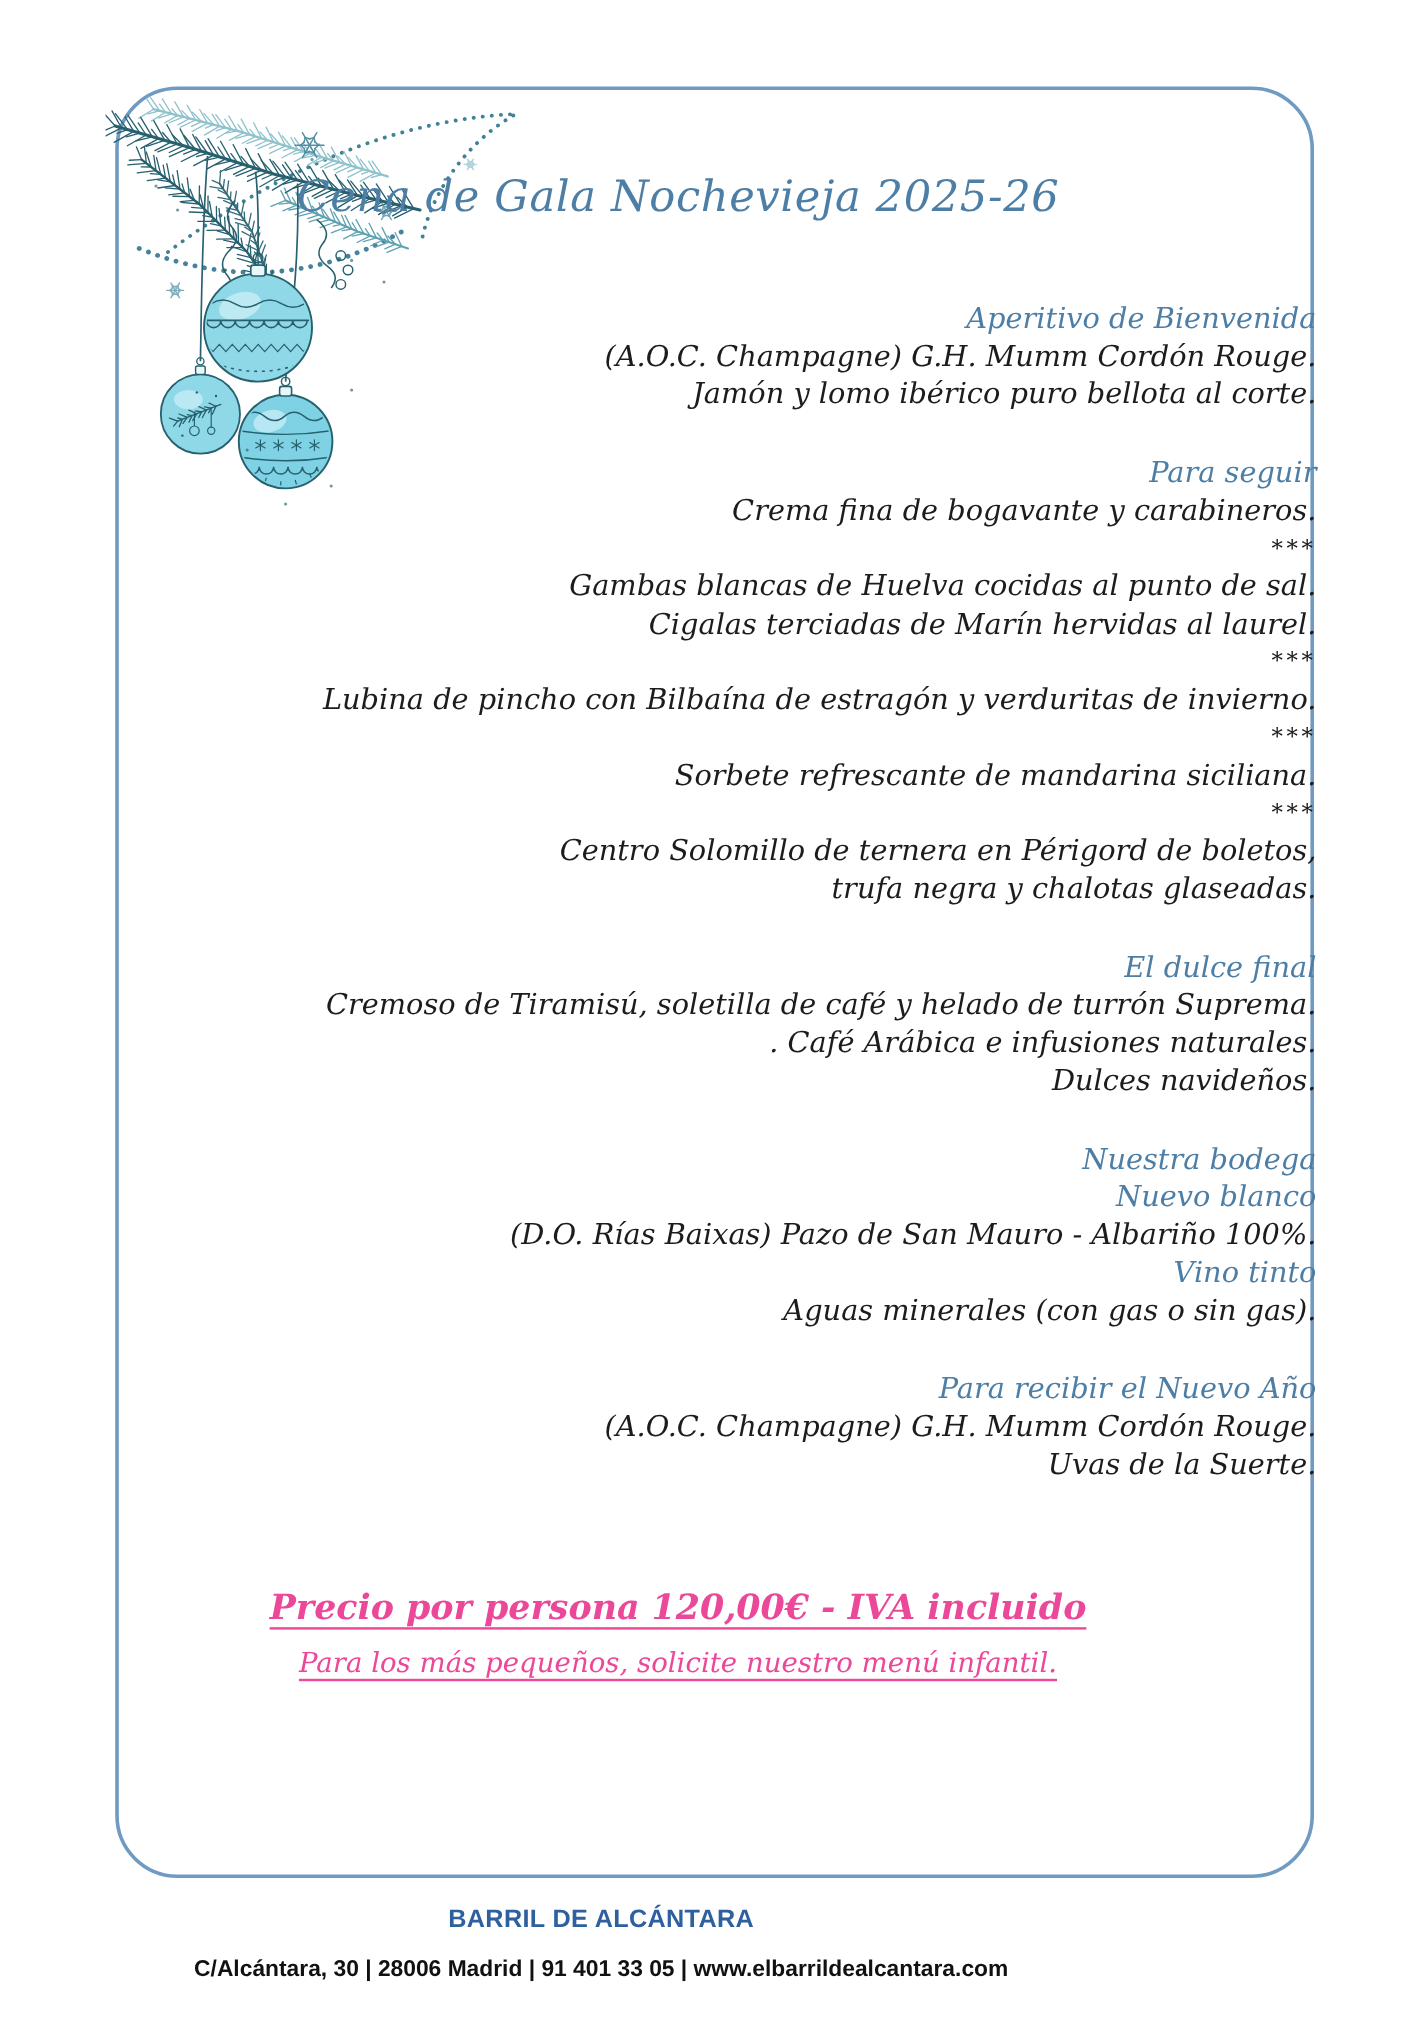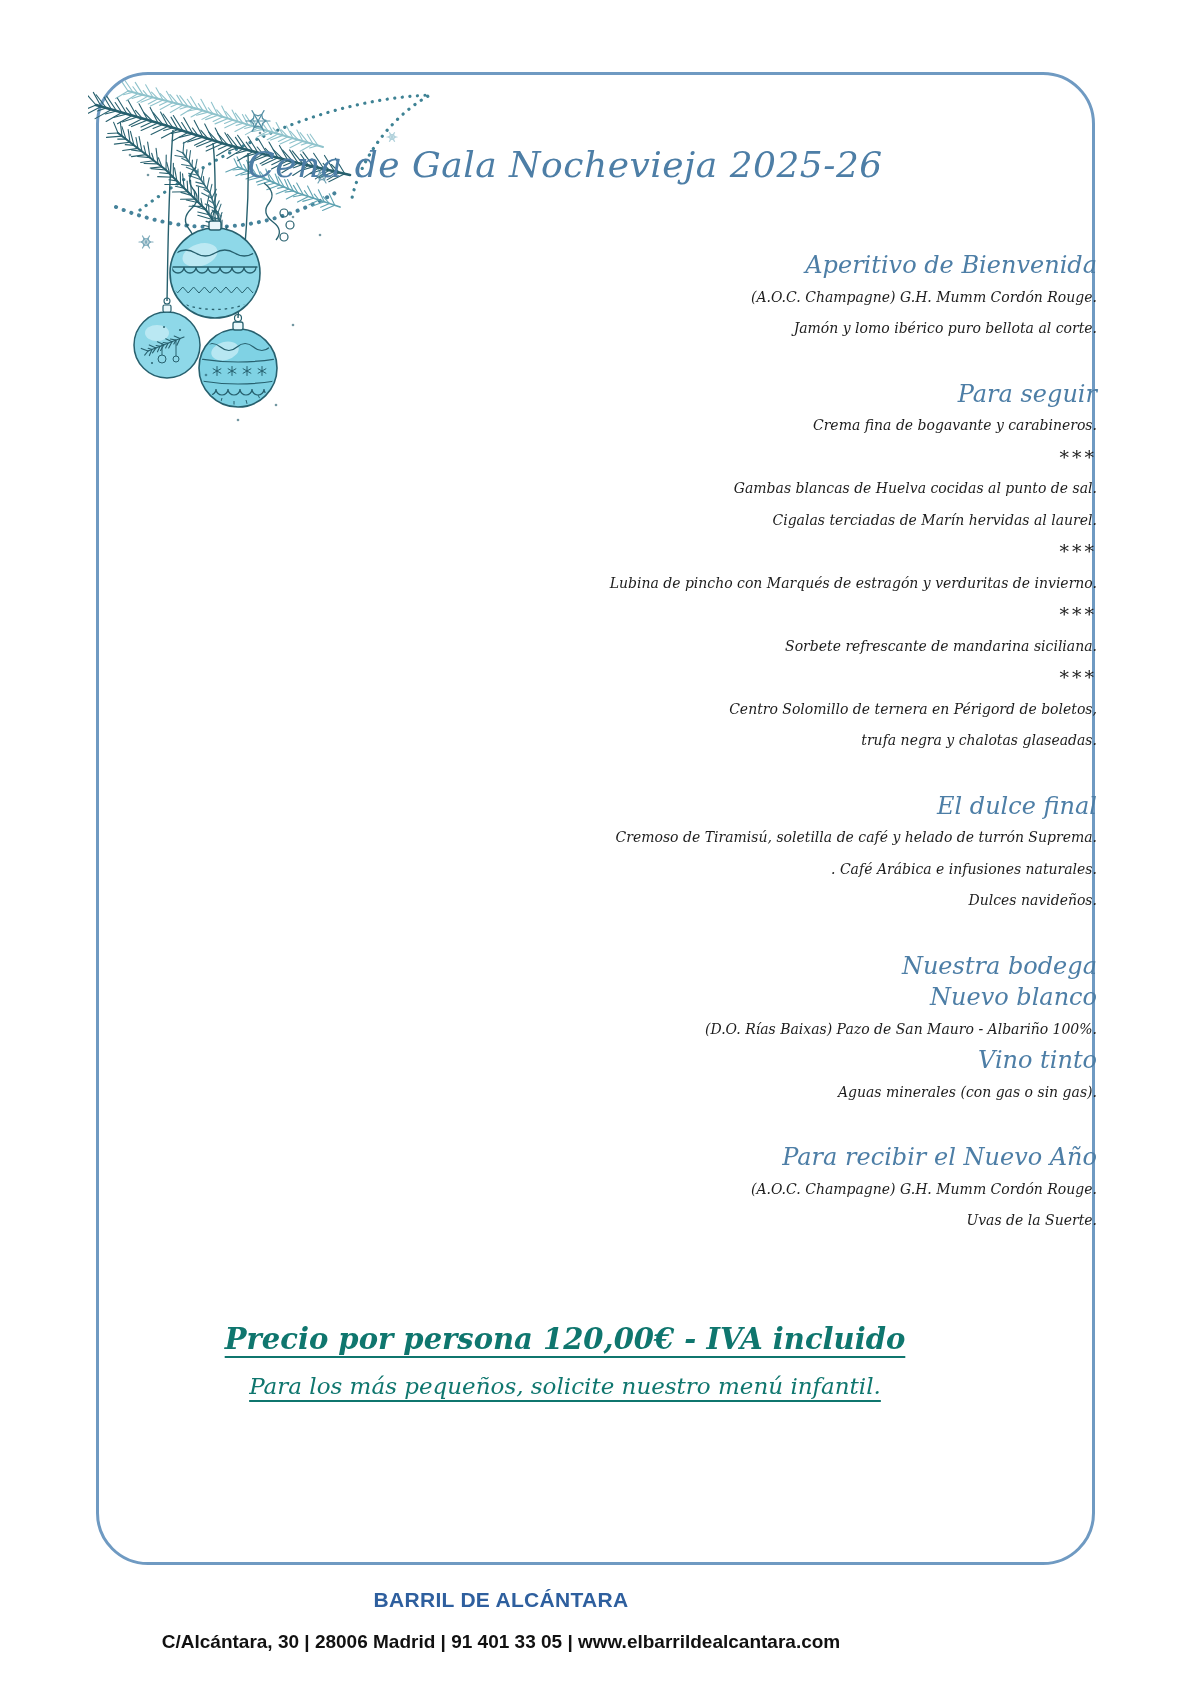--- a/index.html
+++ b/index.html
@@ -6,24 +6,24 @@
   .page{position:relative;width:1190px;height:1683px;background:#ffffff;overflow:hidden;
         font-family:"DejaVu Serif",serif;margin:0 auto;padding-left:18px;}
   .menu-border{position:absolute;left:96px;top:72px;width:993px;height:1487px;
         border:3px solid var(--border-blue,#6f9ac2);border-radius:52px;background:#fff;}
   .ornament{position:absolute;left:88px;top:75px;width:480px;height:400px;}
   .doc-title{position:absolute;top:144px;left:0;width:1130px;text-align:center;
         font-size:36px;font-style:italic;color:var(--accent,#4d7ea6);letter-spacing:.5px;}
   .menu{position:absolute;top:250px;left:33px;width:1064px;text-align:right;
         font-style:italic;color:#1c1c1c;}
   .m-heading{height:31.5px;line-height:31.5px;font-size:24px;color:var(--accent,#4d7ea6);}
-  .m-line{height:31.5px;line-height:31.5px;font-size:14px;}
+  .m-line{height:31.5px;line-height:31.5px;font-size:24px;}
   .m-sep{height:31.5px;line-height:31.5px;font-size:19px;letter-spacing:3px;color:#1c1c1c;}
   .m-spacer{height:34px;}
-  .pricing{position:absolute;top:1322px;left:33px;width:1064px;text-align:center;font-style:italic;color:#0f766e;}
+  .pricing{position:absolute;top:1322px;left:33px;width:1064px;text-align:center;font-style:italic;color:#ec4899;}
   .price-line{font-size:29px;font-weight:bold;text-decoration:underline;
         text-decoration-thickness:2px;text-underline-offset:7px;margin-bottom:14px;}
   .kids-line{font-size:23px;text-decoration:underline;text-decoration-thickness:1.5px;
         text-underline-offset:6px;margin-top:17px;}
   .footer{position:absolute;top:1588px;left:0;width:1002px;text-align:center;
         font-family:"Liberation Sans",sans-serif;}
   .footer-name{font-size:21px;font-weight:bold;color:var(--footer-blue,#2e5f9e);letter-spacing:.3px;}
   .footer-address{margin-top:19px;font-size:19px;font-weight:bold;color:#111;}
 </style>
 </head>
@@ -528,21 +528,21 @@
       <div class="m-heading">Aperitivo de Bienvenida</div>
       <div class="m-line">(A.O.C. Champagne) G.H. Mumm Cordón Rouge.</div>
       <div class="m-line">Jamón y lomo ibérico puro bellota al corte.</div>
       <div class="m-spacer"></div>
       <div class="m-heading">Para seguir</div>
       <div class="m-line">Crema fina de bogavante y carabineros.</div>
       <div class="m-sep">***</div>
       <div class="m-line">Gambas blancas de Huelva cocidas al punto de sal.</div>
       <div class="m-line">Cigalas terciadas de Marín hervidas al laurel.</div>
       <div class="m-sep">***</div>
-      <div class="m-line">Lubina de pincho con Marqués de estragón y verduritas de invierno.</div>
+      <div class="m-line">Lubina de pincho con Bilbaína de estragón y verduritas de invierno.</div>
       <div class="m-sep">***</div>
       <div class="m-line">Sorbete refrescante de mandarina siciliana.</div>
       <div class="m-sep">***</div>
       <div class="m-line">Centro Solomillo de ternera en Périgord de boletos,</div>
       <div class="m-line">trufa negra y chalotas glaseadas.</div>
       <div class="m-spacer"></div>
       <div class="m-heading">El dulce final</div>
       <div class="m-line">Cremoso de Tiramisú, soletilla de café y helado de turrón Suprema.</div>
       <div class="m-line">. Café Arábica e infusiones naturales.</div>
       <div class="m-line">Dulces navideños.</div>

